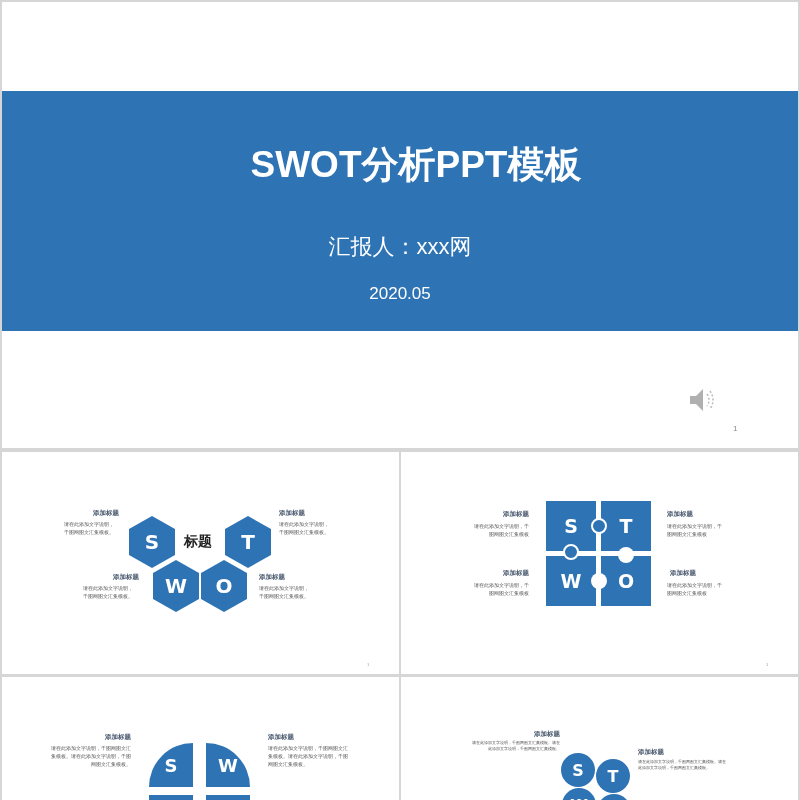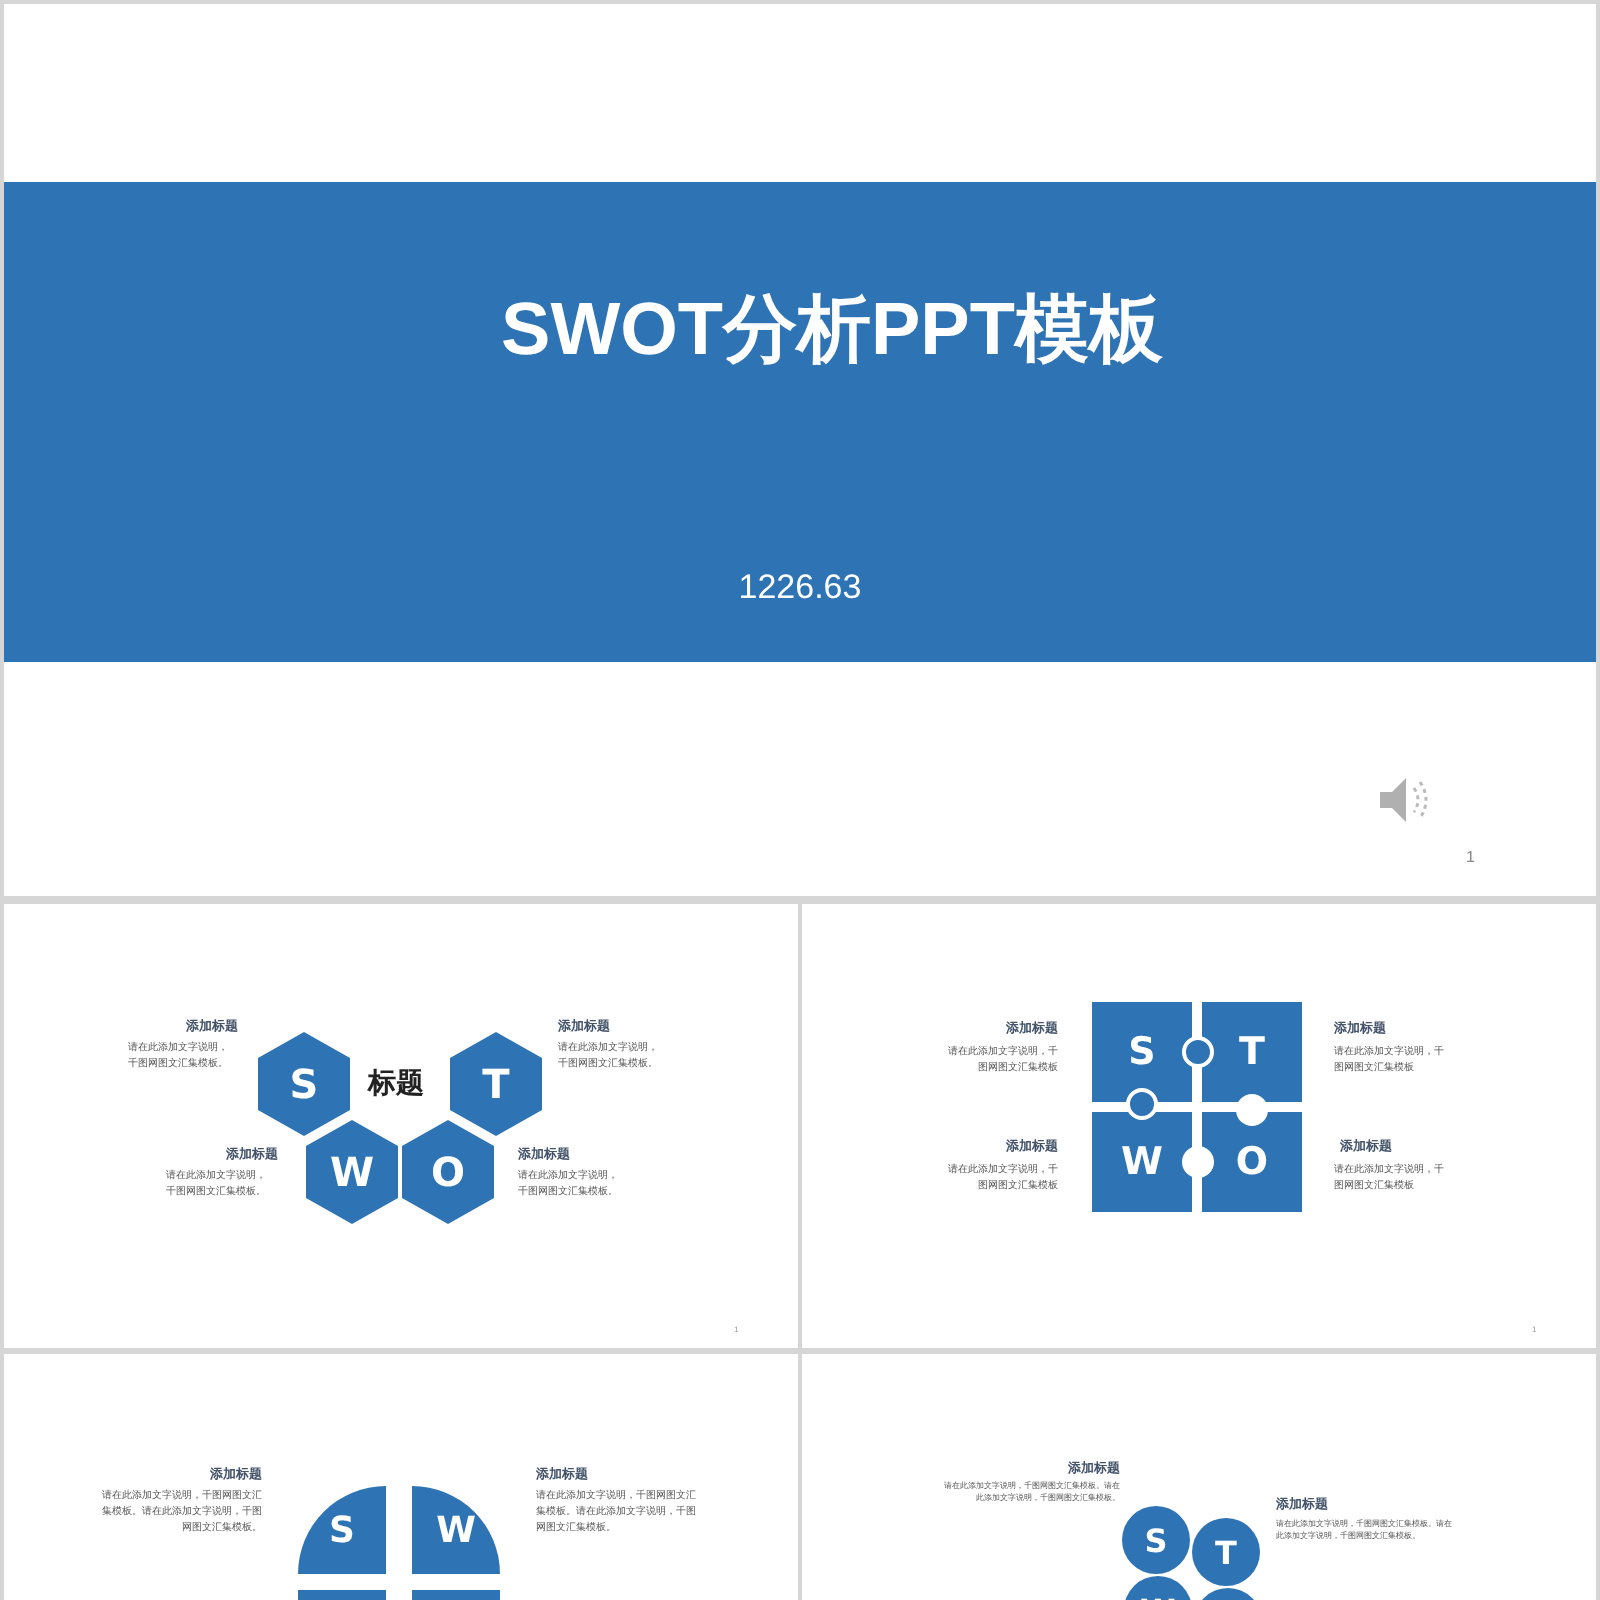--- a/index.html
+++ b/index.html
@@ -36,21 +36,22 @@
 
     .q { position: absolute; width: 44px; height: 44px; background: #2e73b4; display: flex; align-items: center; justify-content: center; font-size: 18px; }
     .circ { position: absolute; width: 34px; height: 34px; border-radius: 50%; background: #2e73b4; display: flex; align-items: center; justify-content: center; font-size: 16px; }
   </style>
 </head>
 <body>
 
 <div class="slide slide-main">
   <div class="banner"></div>
   <div class="main-title">SWOT分析PPT模板</div>
-  <div class="date">1226.63</div>
+  <div class="reporter">汇报人：xxx网</div>
+  <div class="date">2020.05</div>
   <div class="speaker">
     <svg width="34" height="28" viewBox="0 0 34 28">
       <polygon points="2,10 8,10 15,3 15,25 8,18 2,18" fill="#b0b0b0"></polygon>
       <path d="M19 8 Q23 14 19 20" stroke="#bbb" stroke-width="1.5" fill="none" stroke-dasharray="2 2"></path>
       <path d="M22 5 Q28 14 22 23" stroke="#bbb" stroke-width="1.5" fill="none" stroke-dasharray="2 2"></path>
     </svg>
   </div>
   <div class="page-num main-page">1</div>
 </div>
 

